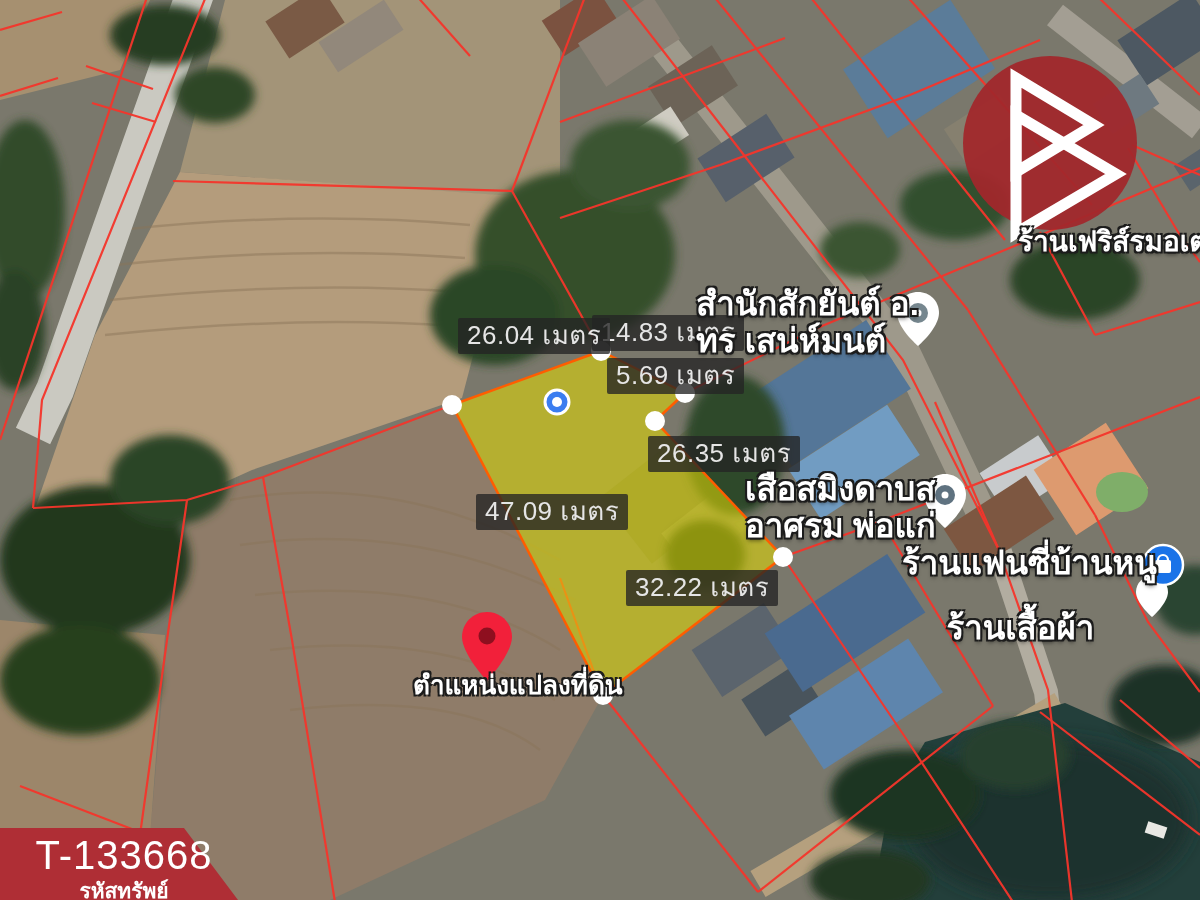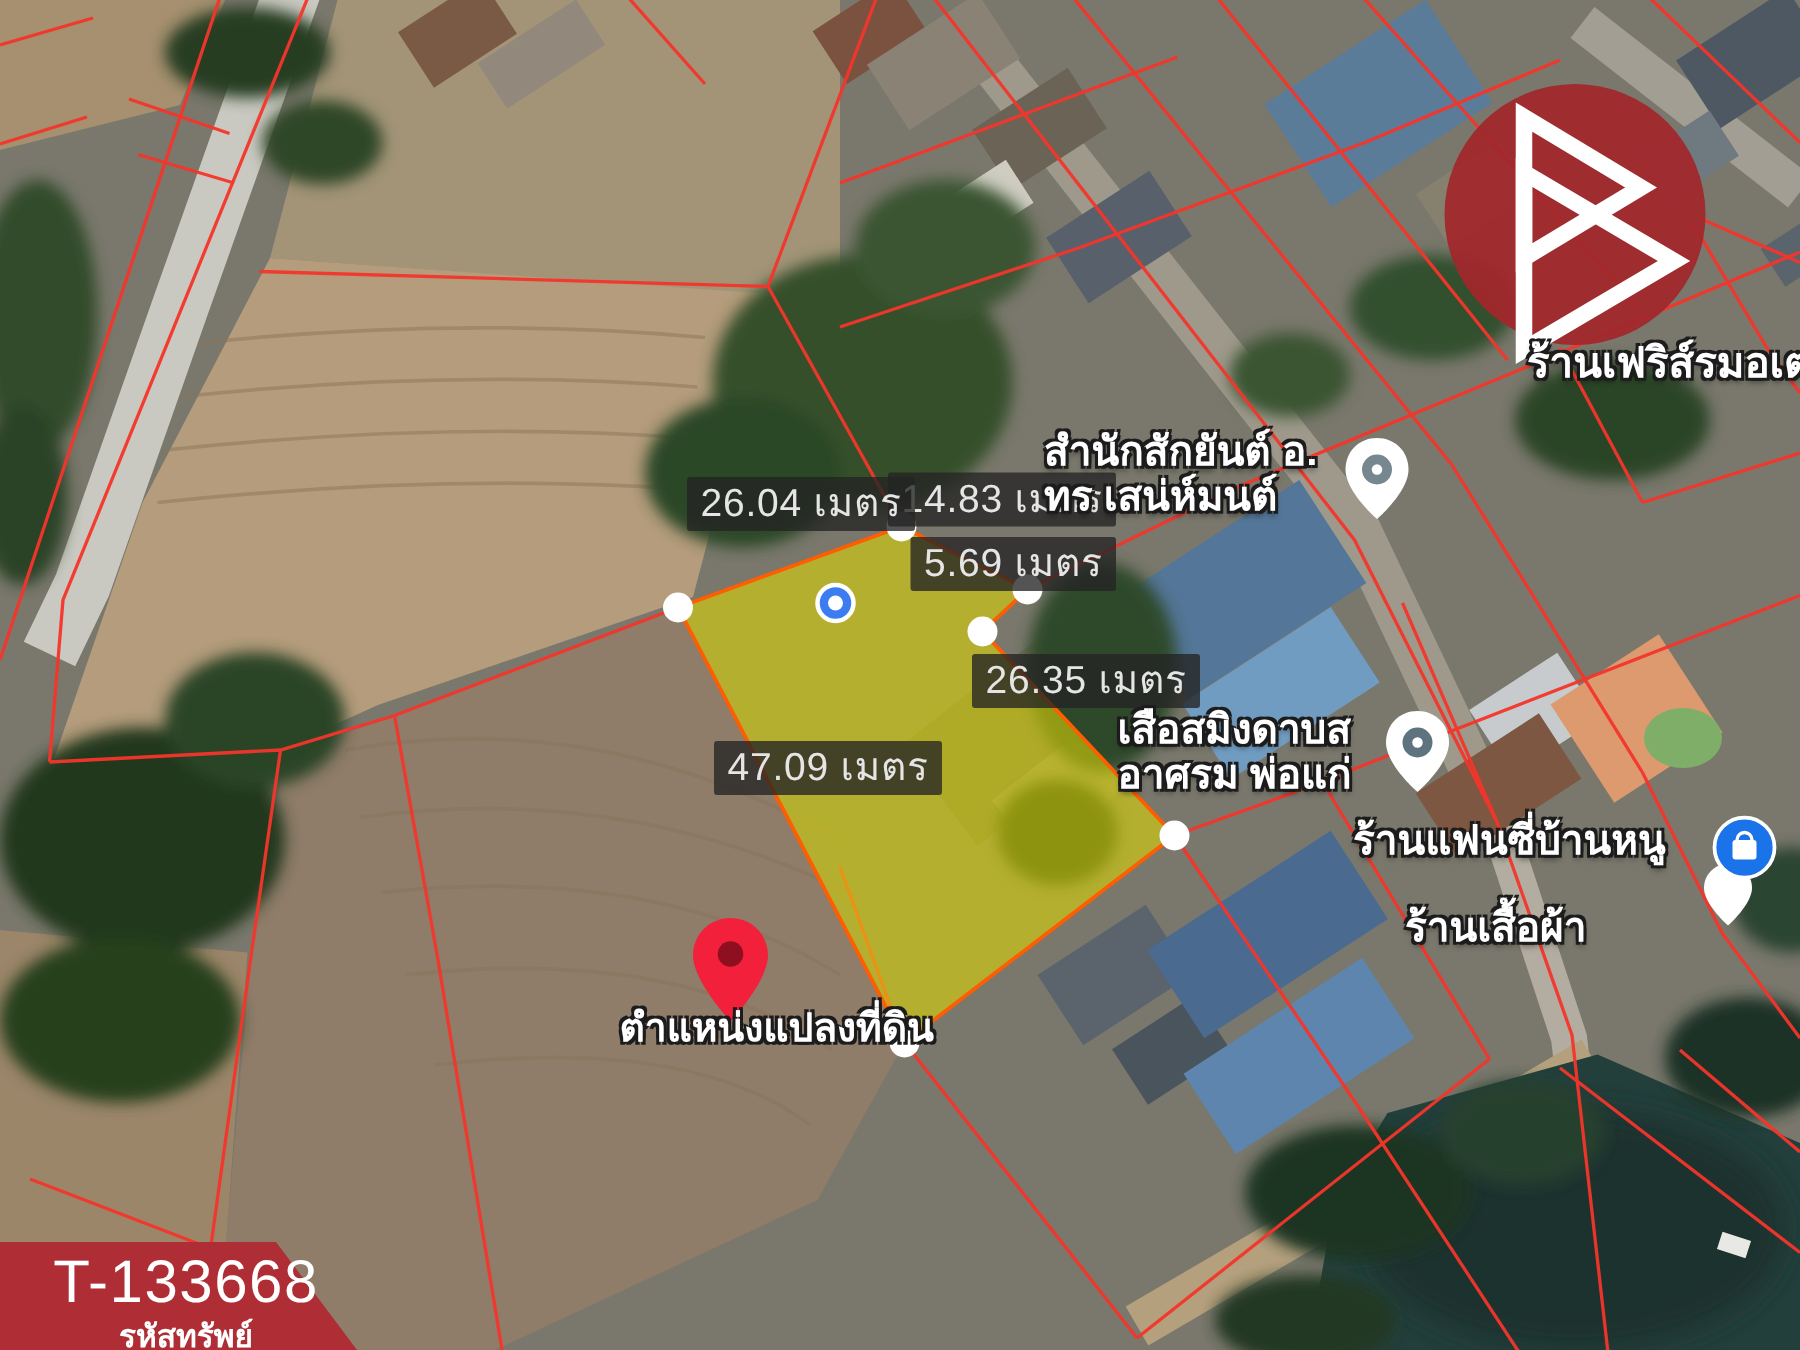--- a/index.html
+++ b/index.html
@@ -12,21 +12,21 @@
   .chip{
     position:absolute;z-index:3;
     background:rgba(36,36,36,.78);color:#e5e5e5;
     font-size:26px;font-weight:400;line-height:1.15;
     padding:3px 9px;border-radius:2px;white-space:nowrap;
     letter-spacing:.5px;
   }
   .chip.under{z-index:2;}
   .poi-label{
     position:absolute;z-index:4;color:#fff;font-weight:700;
-    font-size:27px;line-height:1.12;white-space:nowrap;
+    font-size:33px;line-height:1.12;white-space:nowrap;
     text-shadow:-2px -2px 0 #1c1c1c,2px -2px 0 #1c1c1c,-2px 2px 0 #1c1c1c,2px 2px 0 #1c1c1c,0 3px 4px rgba(0,0,0,.55);
   }
   .pin-caption{
     position:absolute;z-index:4;color:#fff;font-weight:700;font-size:26px;
     white-space:nowrap;
     text-shadow:-2px -2px 0 #1c1c1c,2px -2px 0 #1c1c1c,-2px 2px 0 #1c1c1c,2px 2px 0 #1c1c1c;
   }
   .ribbon-code{
     position:absolute;z-index:6;left:24px;top:833px;width:200px;
     color:#ffffff;font-size:40px;font-weight:400;letter-spacing:1px;text-align:center;
@@ -224,20 +224,21 @@
     </g>
 
     <polygon points="0,828 184,828 238,900 0,900" fill="#af2e35"></polygon>
   </svg>
 
   <div class="chip under" style="left:592px;top:315px;">14.83 เมตร</div>
   <div class="chip" style="left:458px;top:318px;">26.04 เมตร</div>
   <div class="chip" style="left:607px;top:358px;">5.69 เมตร</div>
   <div class="chip" style="left:648px;top:436px;">26.35 เมตร</div>
   <div class="chip" style="left:476px;top:494px;">47.09 เมตร</div>
+  <div class="chip" style="left:626px;top:570px;">32.22 เมตร</div>
 
   <div class="poi-label" style="left:1018px;top:226px;font-size:28px;">ร้านเฟริส์รมอเต</div>
 
   <div class="poi-label" style="left:696px;top:286px;">
     <div>สำนักสักยันต์ อ.</div>
     <div>ทร เสน่ห์มนต์</div>
   </div>
 
   <div class="poi-label" style="left:745px;top:471px;">
     <div>เสือสมิงดาบส</div>

